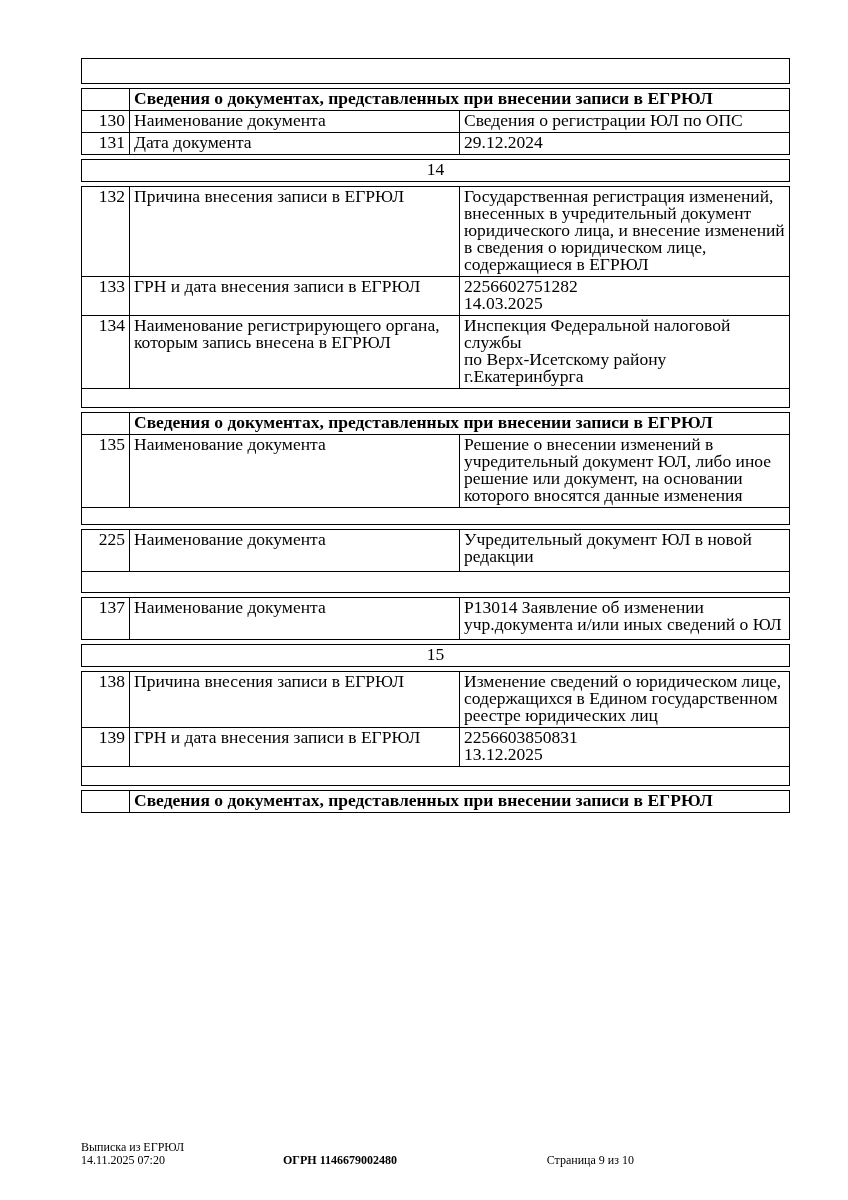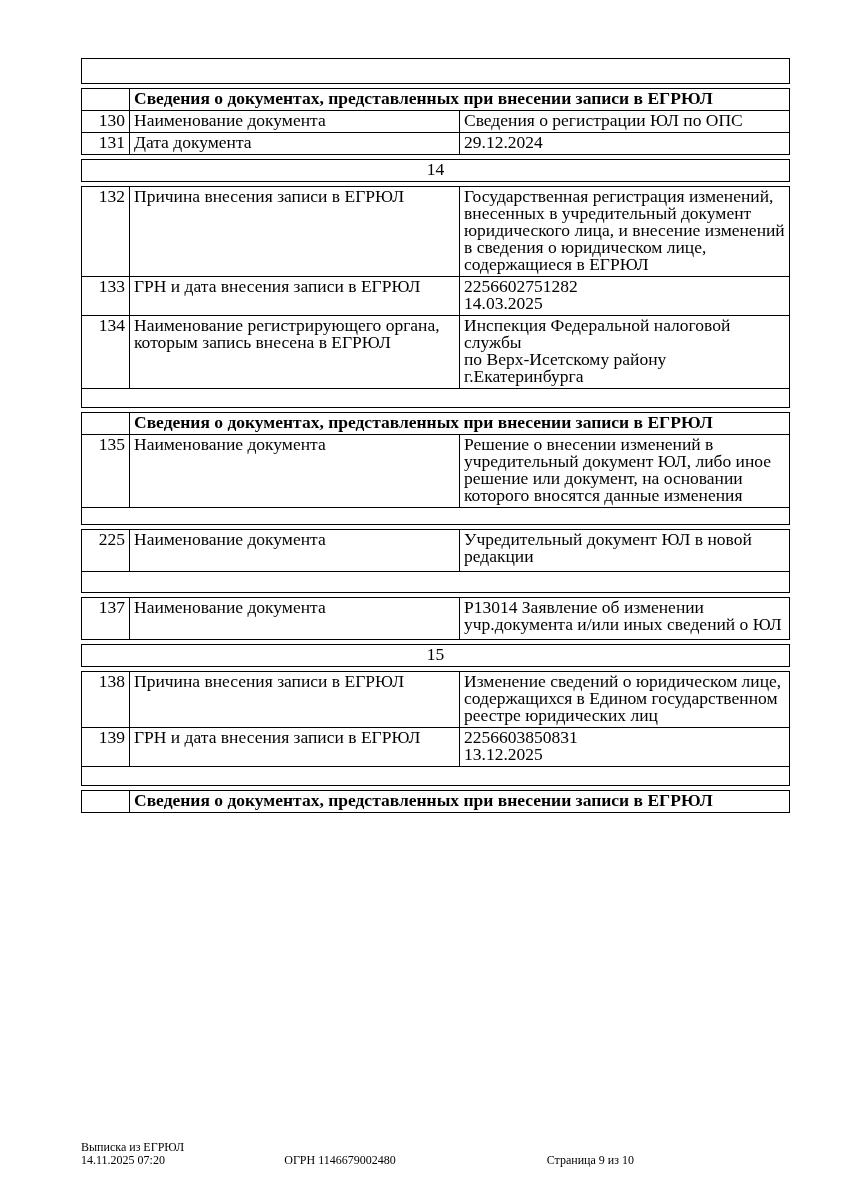--- a/index.html
+++ b/index.html
@@ -67,20 +67,21 @@
     position: absolute;
     left: 81px;
     top: 0;
   }
   .f-center {
     position: absolute;
     left: 0;
     top: 13px;
     width: 100%;
     text-align: center;
+    font-weight: bold;
   }
   .f-right {
     position: absolute;
     right: 46px;
     top: 13px;
     text-align: center;
     padding-left: 23px;
   }
 </style>
 </head>

